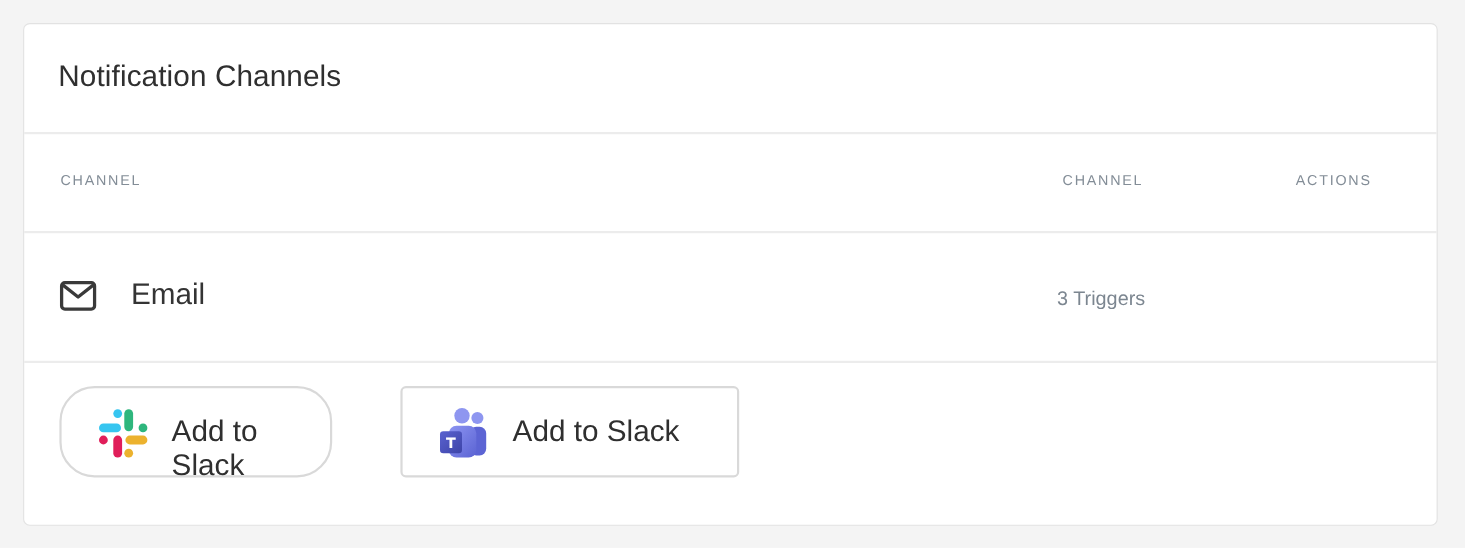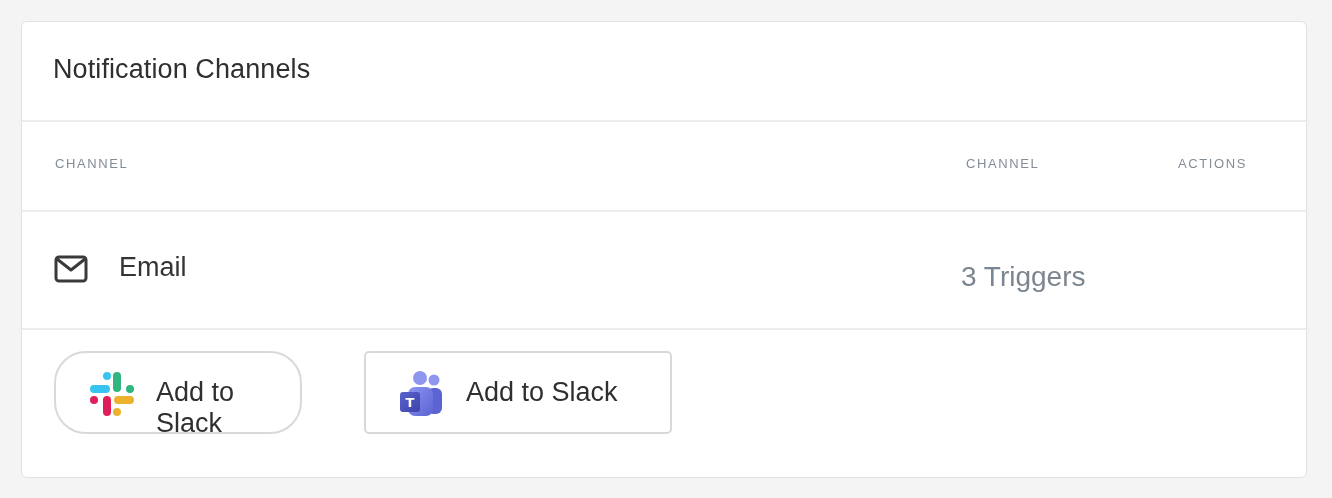--- a/index.html
+++ b/index.html
@@ -70,21 +70,21 @@
       position: absolute;
       left: 97px;
       top: 40px;
       font-size: 27px;
       color: #343434;
     }
     .triggers-count {
       position: absolute;
       left: 939px;
       top: 49px;
-      font-size: 28px;
+      font-size: 18px;
       color: #7c8690;
     }
     .footer {
       position: relative;
       height: 145px;
     }
     .btn {
       position: absolute;
       top: 21px;
       height: 83px;

